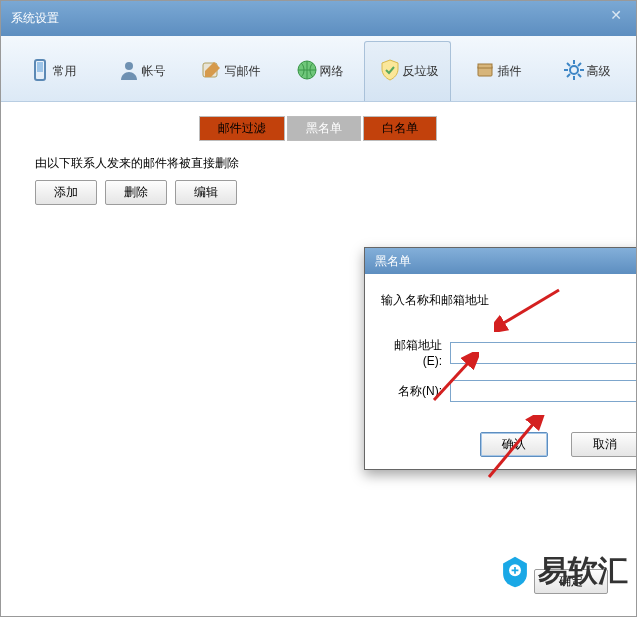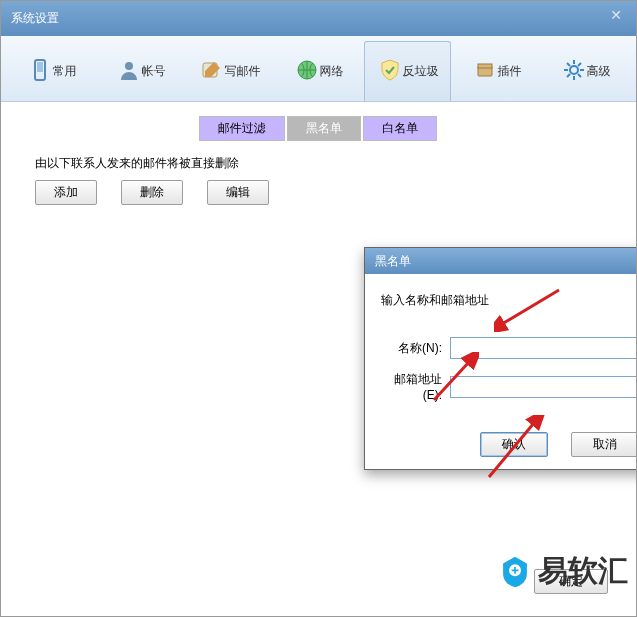--- a/index.html
+++ b/index.html
@@ -59,21 +59,21 @@
   .content {
     padding: 14px 20px;
     position: relative;
     height: 500px;
   }
   .tabs { text-align: center; margin-bottom: 14px; }
   .tabs .tab {
     display: inline-block;
     border: 1px solid #bcbcbc;
     padding: 3px 18px;
-    background: #c4b5fd;
+    background: #c2410c;
     cursor: pointer;
     margin-left: -1px;
   }
   .tabs .tab.active {
     background: #b8b8b8;
     color: #fff;
   }
   .desc { margin: 6px 14px 8px; }
   .list {
     margin: 0 14px;
@@ -88,21 +88,21 @@
   }
   .list-header .col {
     padding: 4px 10px;
     border-right: 1px solid #e0e0e0;
   }
   .col-name { width: 140px; }
   .col-email { flex: 1; }
   .row-actions {
     margin: 8px 14px;
     display: flex;
-    gap: 24px;
+    gap: 8px;
   }
   .btn {
     min-width: 62px;
     padding: 3px 12px;
     background: linear-gradient(#fdfdfd,#e5e5e5);
     border: 1px solid #9c9c9c;
     border-radius: 2px;
     cursor: pointer;
     font-size: 12px;
     font-family: inherit;
@@ -275,25 +275,25 @@
   </div>
 </div>
 
 <div class="dialog">
   <div class="dlg-title">
     <span>黑名单</span>
   </div>
   <div class="dlg-body">
     <div class="dlg-prompt">输入名称和邮箱地址</div>
     <div class="form-row">
+      <label>邮箱地址(E):</label>
+      <input type="text" value="" style="">
+    </div>
+    <div class="form-row">
       <label>名称(N):</label>
-      <input type="text" value="" style="">
-    </div>
-    <div class="form-row">
-      <label>邮箱地址(E):</label>
       <input type="text" value="" style="">
     </div>
   </div>
   <div class="dlg-actions">
     <button class="btn default">确认</button>
     <button class="btn">取消</button>
   </div>
 </div>
 
 <svg class="arrow" style="left:493px; top:281px;" width="70" height="50">

